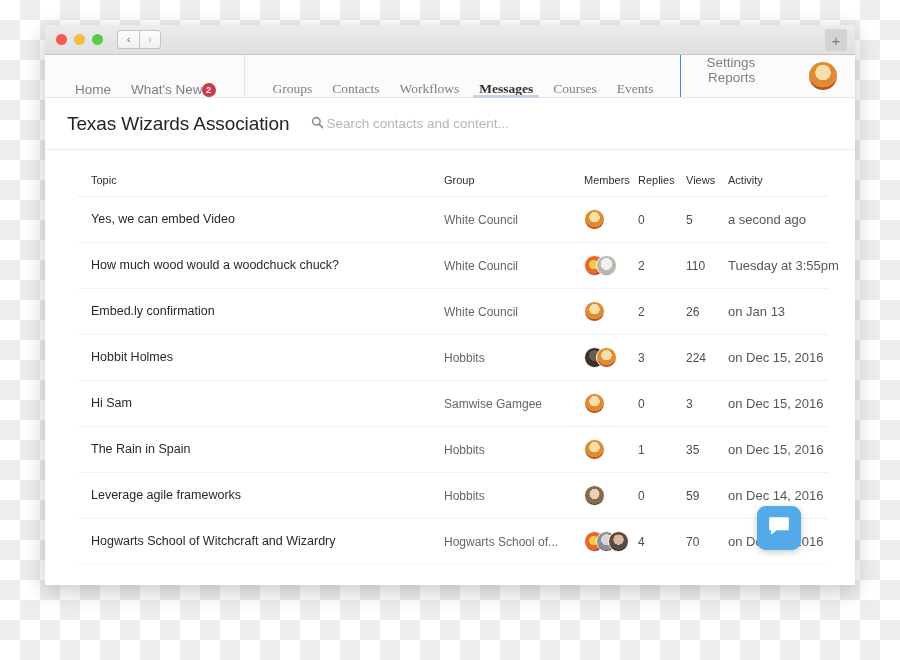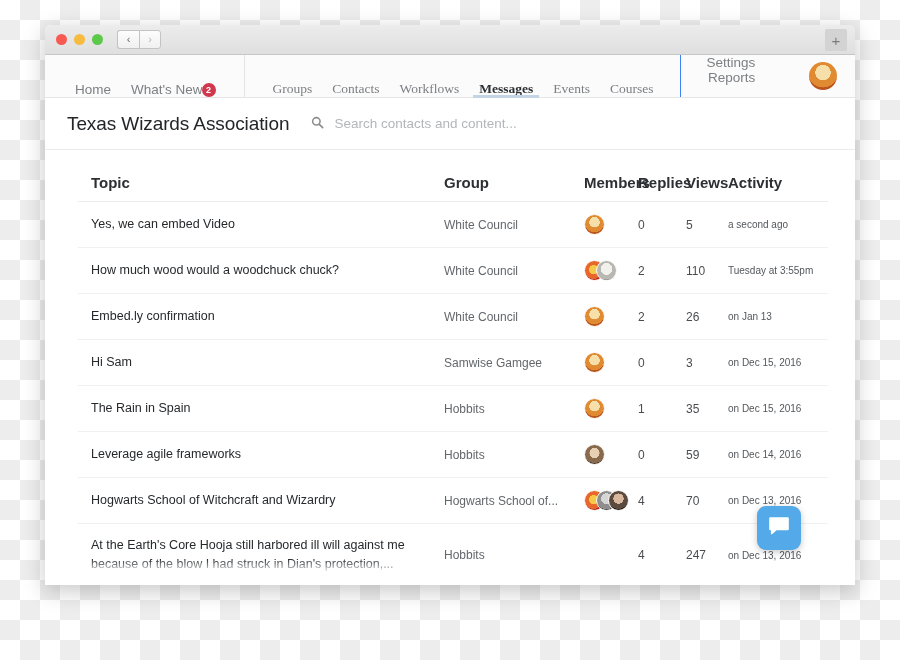--- a/index.html
+++ b/index.html
@@ -132,35 +132,35 @@
 
   
   .pagehead {
     height: 52px;
     background: #ffffff;
     border-bottom: 1px solid #ececec;
     display: flex; align-items: center;
     padding-left: 22px;
   }
   .pagetitle { font-size: 19px; color: #232629; letter-spacing: -0.1px; }
-  .searchbox { display: flex; align-items: center; margin-left: 22px; gap: 10px; }
+  .searchbox { display: flex; align-items: center; margin-left: 22px; gap: 2px; }
   .search-placeholder { font-size: 13.5px; color: #b3b6b9; }
 
   
   .tablewrap {
     padding: 0 33px;
     background: #ffffff;
     height: 434px;
     overflow: hidden;
   }
   table { width: 100%; border-collapse: collapse; table-layout: fixed; }
   thead th {
     text-align: left;
-    font-size: 15px;
-    font-weight: bold;
+    font-size: 11px;
+    font-weight: normal;
     color: #2d3033;
     padding: 24px 0 10px 0;
     border-bottom: 1px solid #ededed;
     vertical-align: bottom;
   }
   th.c-topic   { width: 366px; padding-left: 13px; }
   th.c-group   { width: 140px; }
   th.c-members { width: 54px; }
   th.c-replies { width: 48px; }
   th.c-views   { width: 42px; }
@@ -169,21 +169,21 @@
   tbody td {
     border-bottom: 1px solid #f0f0f0;
     font-size: 12.5px;
     color: #2d3033;
     padding: 12px 0;
     vertical-align: middle;
   }
   td.topic { padding-left: 13px; color: #26292c; line-height: 1.55; }
   td.group { font-size: 12px; color: #63676b; }
   td.num { font-size: 12px; color: #4a4d50; }
-  td.activity { font-size: 10px; color: #53575b; white-space: nowrap; }
+  td.activity { font-size: 13px; color: #53575b; white-space: nowrap; }
   td.members { padding-left: 0; }
 
   .stack { display: flex; align-items: center; }
   .stack .av {
     width: 21px; height: 21px; border-radius: 50%;
     border: 1.5px solid #ffffff;
     margin-left: -9px;
     overflow: hidden;
     flex: none;
   }
@@ -259,24 +259,24 @@
         <div class="navitem">
           <span>Contacts</span>
         </div>
         <div class="navitem">
           <span>Workflows</span>
         </div>
         <div class="navitem active">
           <span>Messages</span>
         </div>
         <div class="navitem">
+          <span>Courses</span>
+        </div>
+        <div class="navitem">
           <span>Events</span>
-        </div>
-        <div class="navitem">
-          <span>Courses</span>
         </div>
       </div>
 
       <div class="navgroup right">
         <div class="navitem">
           <span>Settings</span>
         </div>
         <div class="navitem">
           <span>Reports</span>
         </div>
@@ -342,20 +342,33 @@
               <td class="members">
                 <div class="stack">
                   <div class="av face-wizard"></div>
                 </div>
               </td>
               <td class="num">2</td>
               <td class="num">26</td>
               <td class="activity">on Jan 13</td>
             </tr>
             <tr>
+              <td class="topic">Hobbit Holmes</td>
+              <td class="group">Hobbits</td>
+              <td class="members">
+                <div class="stack">
+                  <div class="av face-dark"></div>
+                  <div class="av face-wizard"></div>
+                </div>
+              </td>
+              <td class="num">3</td>
+              <td class="num">224</td>
+              <td class="activity">on Dec 15, 2016</td>
+            </tr>
+            <tr>
               <td class="topic">Hi Sam</td>
               <td class="group">Samwise Gamgee</td>
               <td class="members">
                 <div class="stack">
                   <div class="av face-wizard"></div>
                 </div>
               </td>
               <td class="num">0</td>
               <td class="num">3</td>
               <td class="activity">on Dec 15, 2016</td>

